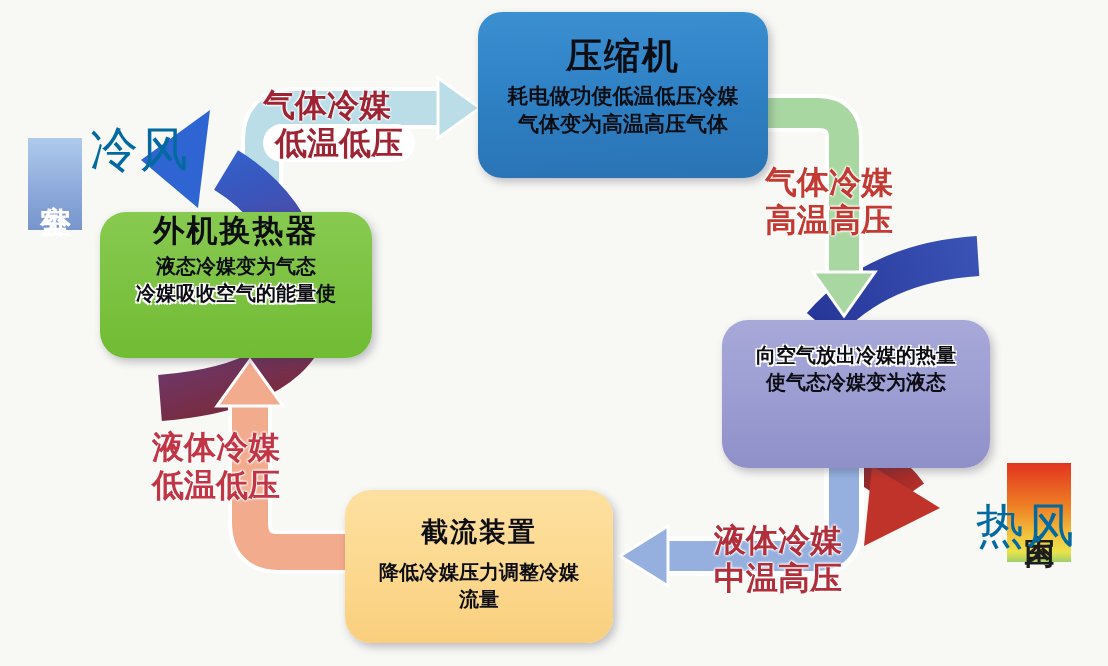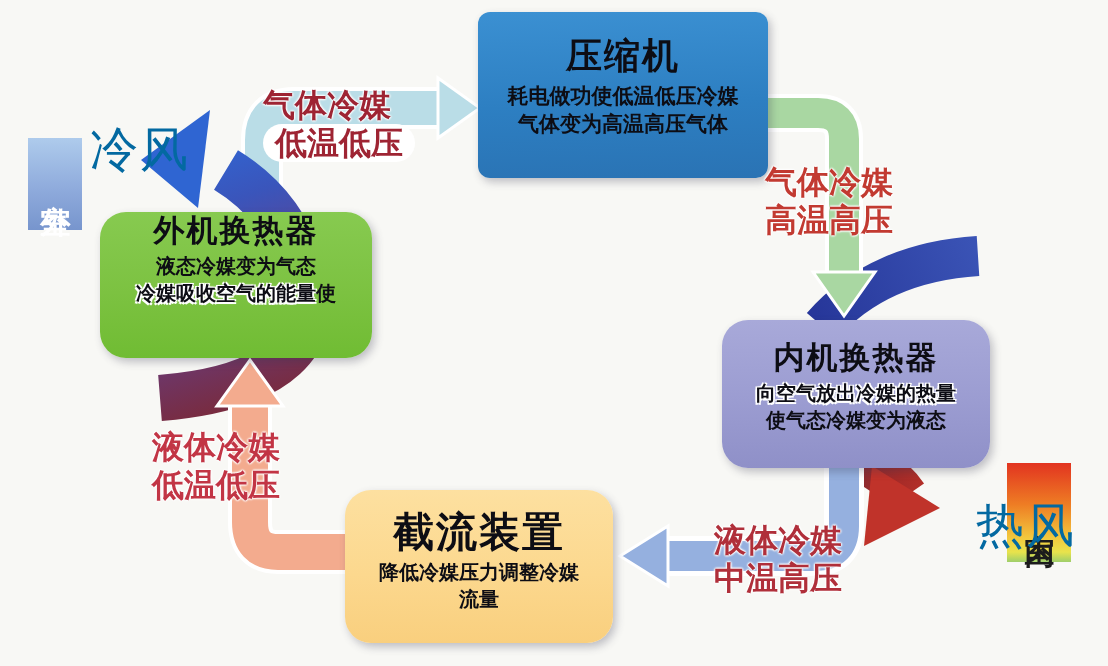--- a/index.html
+++ b/index.html
@@ -15,21 +15,21 @@
     position:absolute;z-index:2;text-align:center;color:#0d0d14;
     box-shadow:3px 4px 8px rgba(55,55,80,.30);
     border-radius:26px;box-sizing:border-box;
   }
   .box .title{font-weight:800;letter-spacing:2px;}
   .box .desc{font-weight:700;}
   .hl{ 
     text-shadow:-1.5px -1.5px 0 #fff,1.5px -1.5px 0 #fff,-1.5px 1.5px 0 #fff,1.5px 1.5px 0 #fff,0 0 3px #fff;
   }
   #box-compressor{
-    left:478px;top:12px;width:290px;height:166px;border-radius:12px;
+    left:478px;top:12px;width:290px;height:166px;border-radius:24px;
     background:linear-gradient(178deg,#3b90d2 0%,#2d7fc2 55%,#2a73b4 100%);
     padding-top:22px;
   }
   #box-compressor .title{font-size:36px;line-height:44px;}
   #box-compressor .desc{font-size:21px;line-height:28px;margin-top:4px;}
   #box-outdoor{
     left:100px;top:212px;width:272px;height:146px;
     background:linear-gradient(180deg,#87ca50 0%,#7cc241 55%,#70bc33 100%);
   }
   #box-outdoor .title{font-size:31px;line-height:38px;}
@@ -39,21 +39,21 @@
     background:linear-gradient(180deg,#a8a9d9 0%,#9b9cd1 55%,#8f90c8 100%);
     padding-top:19px;
   }
   #box-indoor .title{font-size:31px;line-height:38px;}
   #box-indoor .desc{font-size:20px;line-height:27px;margin-top:3px;}
   #box-throttle{
     left:345px;top:490px;width:268px;height:153px;
     background:linear-gradient(180deg,#fde0a0 0%,#fcd88e 55%,#f9cf7e 100%);
     padding-top:23px;
   }
-  #box-throttle .title{font-size:41px;line-height:38px;}
+  #box-throttle .title{font-size:27px;line-height:38px;}
   #box-throttle .desc{font-size:20px;line-height:27px;margin-top:8px;}
 
   
   .flow-label{
     position:absolute;z-index:3;width:176px;text-align:left;
     font-size:32px;font-weight:700;line-height:38px;
     text-shadow:-1px 0 2px rgba(255,255,255,.95),1px 0 2px rgba(255,255,255,.95),
                  0 -1px 2px rgba(255,255,255,.95),0 1px 2px rgba(255,255,255,.95);
   }
   #label-to-compressor{left:263px;top:86px;}
@@ -153,21 +153,20 @@
 
   <div class="box" id="box-outdoor">
     <div class="title">外机换热器</div>
     <div class="desc">
       <div>液态冷媒变为气态</div>
       <div><span class="hl">冷媒吸收空气的能量</span><span>使</span></div>
     </div>
   </div>
 
   <div class="box" id="box-indoor">
-    <div class="title">内机换热器</div>
     <div class="desc">
       <div><span class="hl">向空气放出冷媒的热量</span><span></span></div>
       <div>使气态冷媒变为液态</div>
     </div>
   </div>
 
   <div class="box" id="box-throttle">
     <div class="title">截流装置</div>
     <div class="desc">
       <div>降低冷媒压力调整冷媒</div>

